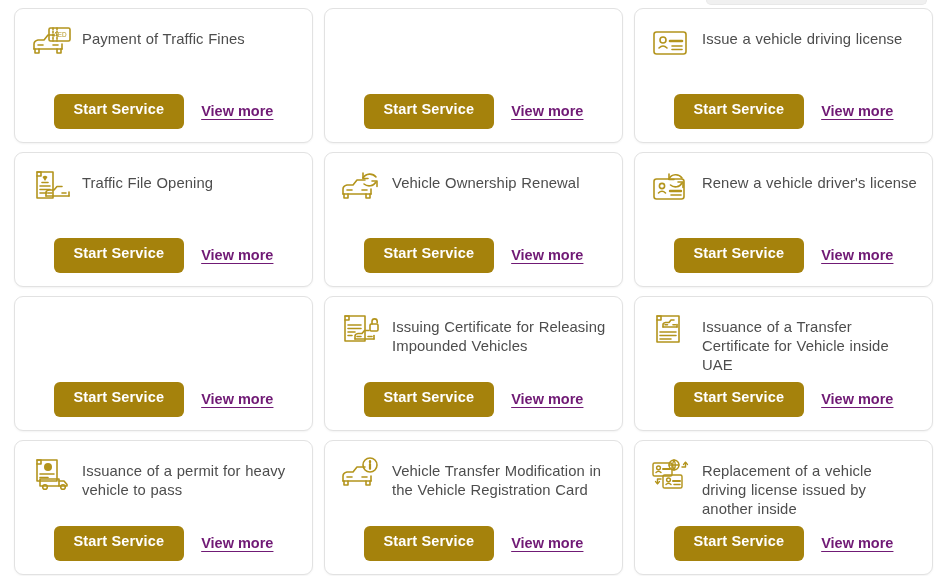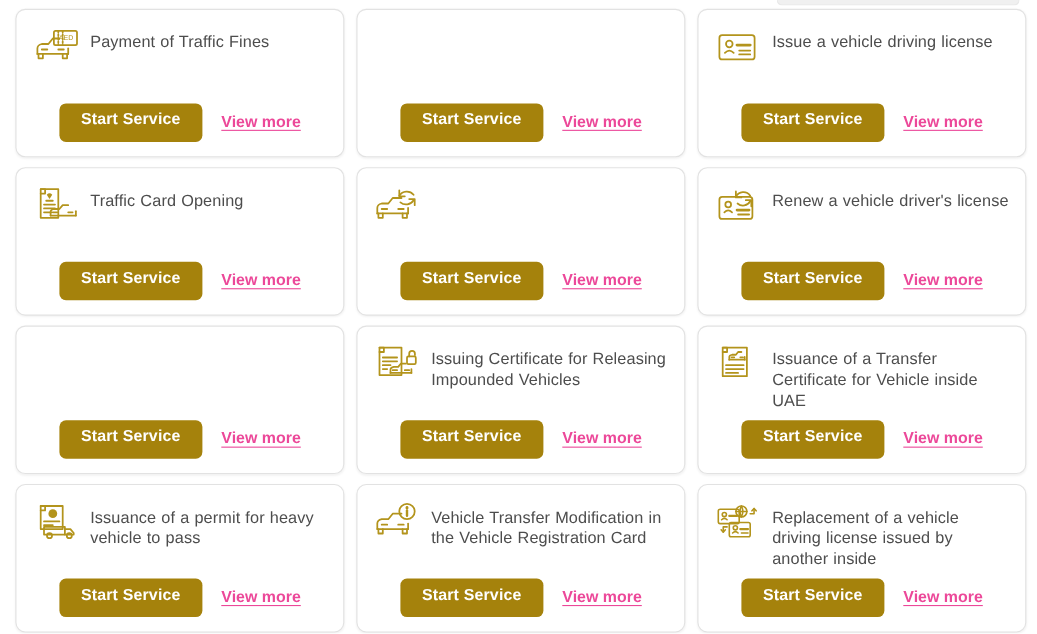--- a/index.html
+++ b/index.html
@@ -110,21 +110,21 @@
     border: none;
     border-radius: 6px;
     padding: 8px 20px 13px 20px;
     cursor: pointer;
     font-family: "Liberation Sans", sans-serif;
     line-height: 1;
     white-space: nowrap;
   }
 
   .link-more {
-    color: #ec4899;
+    color: #701a75;
     font-size: 14.5px;
     font-weight: bold;
     text-decoration: underline;
     text-underline-offset: 3px;
     cursor: pointer;
     white-space: nowrap;
   }
 
   
   .watermark {
@@ -211,21 +211,21 @@
             <path d="M8 5 L12 5 L12 9 L8 9"></path>
             <path d="M11 19 L21 19 M11 22.5 L21 22.5 M11 26 L18 26"></path>
             <path d="M16 14 L13.5 10 Q16 7.5 18.5 10 Z" fill="currentColor" stroke="none"></path>
             <path d="M13 15.5 L19 15.5"></path>
             <path d="M17 29 L17 25.5 Q17 23.5 20 23 L25 23 L28 19.5 L33 19.5"></path>
             <path d="M17 29 L40 29"></path>
             <path d="M40 29 L40 25"></path>
             <path d="M19 26 L23 26 M33 26 L37 26"></path>
           </svg>
         </span>
-        <span class="card-title">Traffic Card Opening</span>
+        <span class="card-title">Traffic File Opening</span>
       </div>
       <div class="card-actions">
         <button class="btn-start">Start Service</button>
         <a class="link-more">View more</a>
       </div>
     </div>
 
     <div class="card">
       <div class="card-head">
         <span class="card-icon">
@@ -236,20 +236,21 @@
             <path d="M5 27 L5 31 L9 31 L9 27"></path>
             <path d="M27 27 L27 31 L31 31 L31 27"></path>
             <path d="M8 23 L13 23"></path>
             <path d="M23 23 L28 23"></path>
             <path d="M24 11 A8 8 0 0 1 37 10"></path>
             <path d="M24 6 L24 11.5 L29 11.5"></path>
             <path d="M37 15 A8 8 0 0 1 25 17"></path>
             <path d="M38 19.5 L38 14 L33 14"></path>
           </svg>
         </span>
+        <span class="card-title">Vehicle Ownership Renewal</span>
       </div>
       <div class="card-actions">
         <button class="btn-start">Start Service</button>
         <a class="link-more">View more</a>
       </div>
     </div>
 
     <div class="card">
       <div class="card-head">
         <span class="card-icon">

